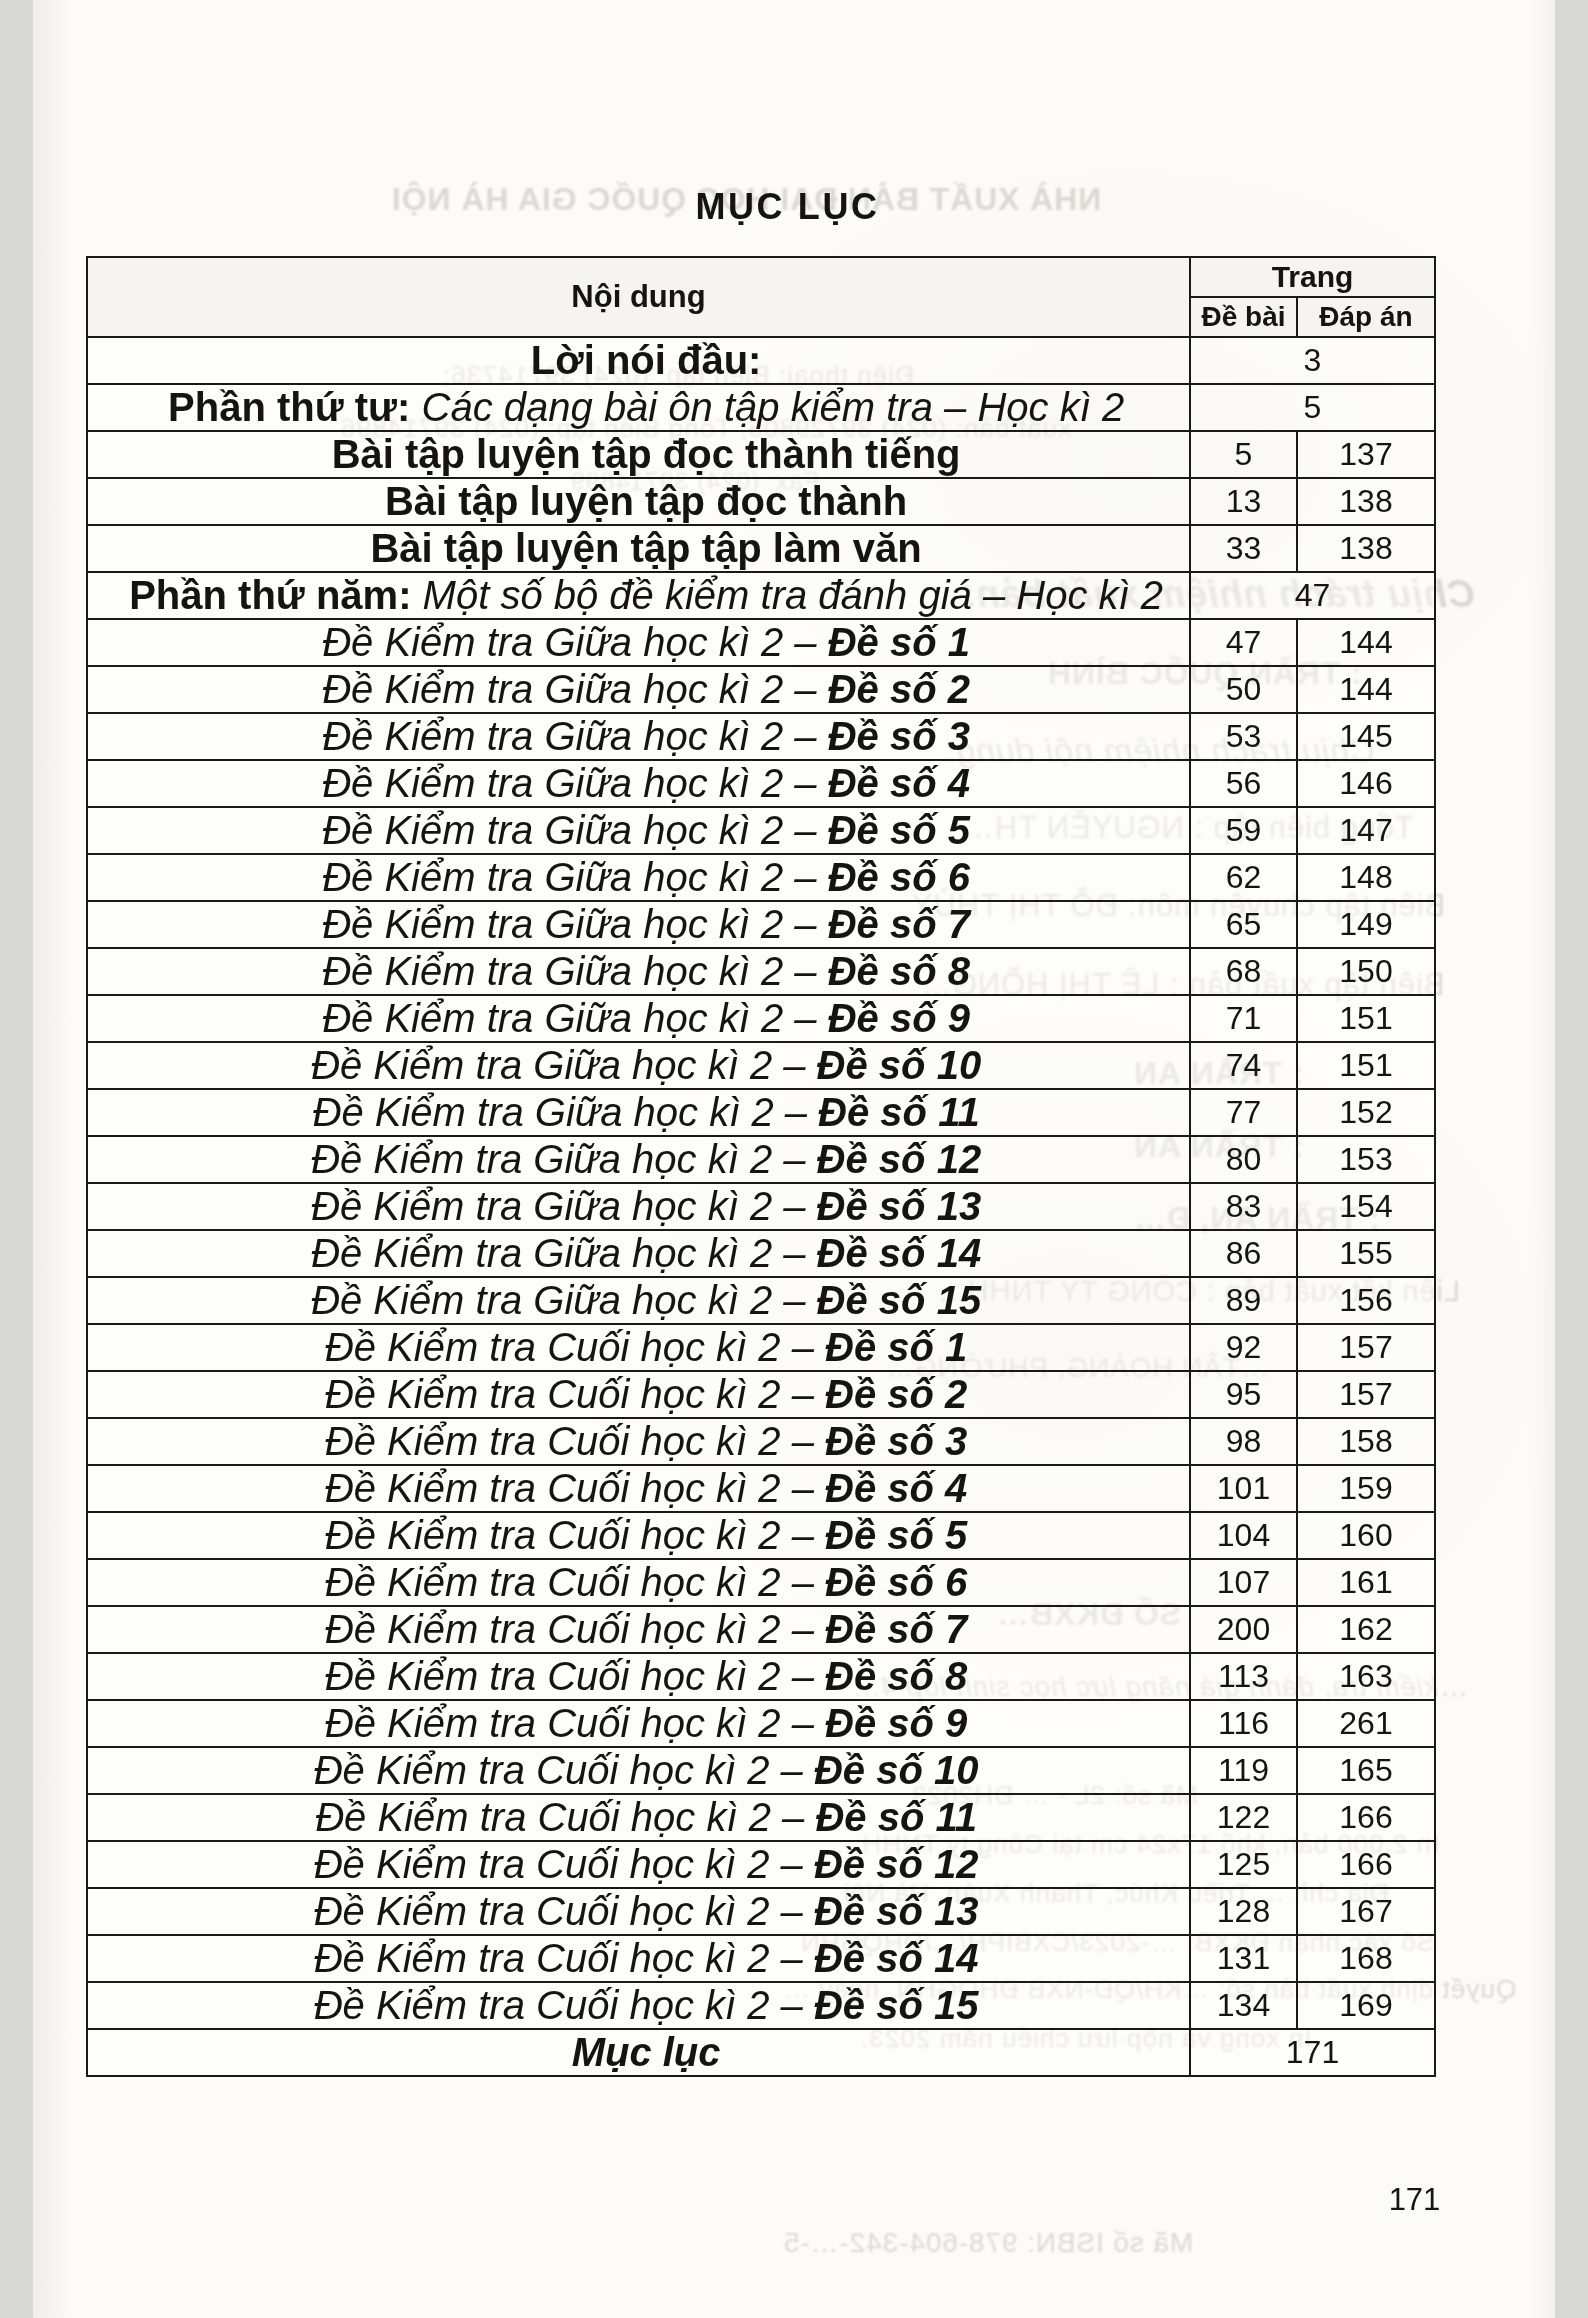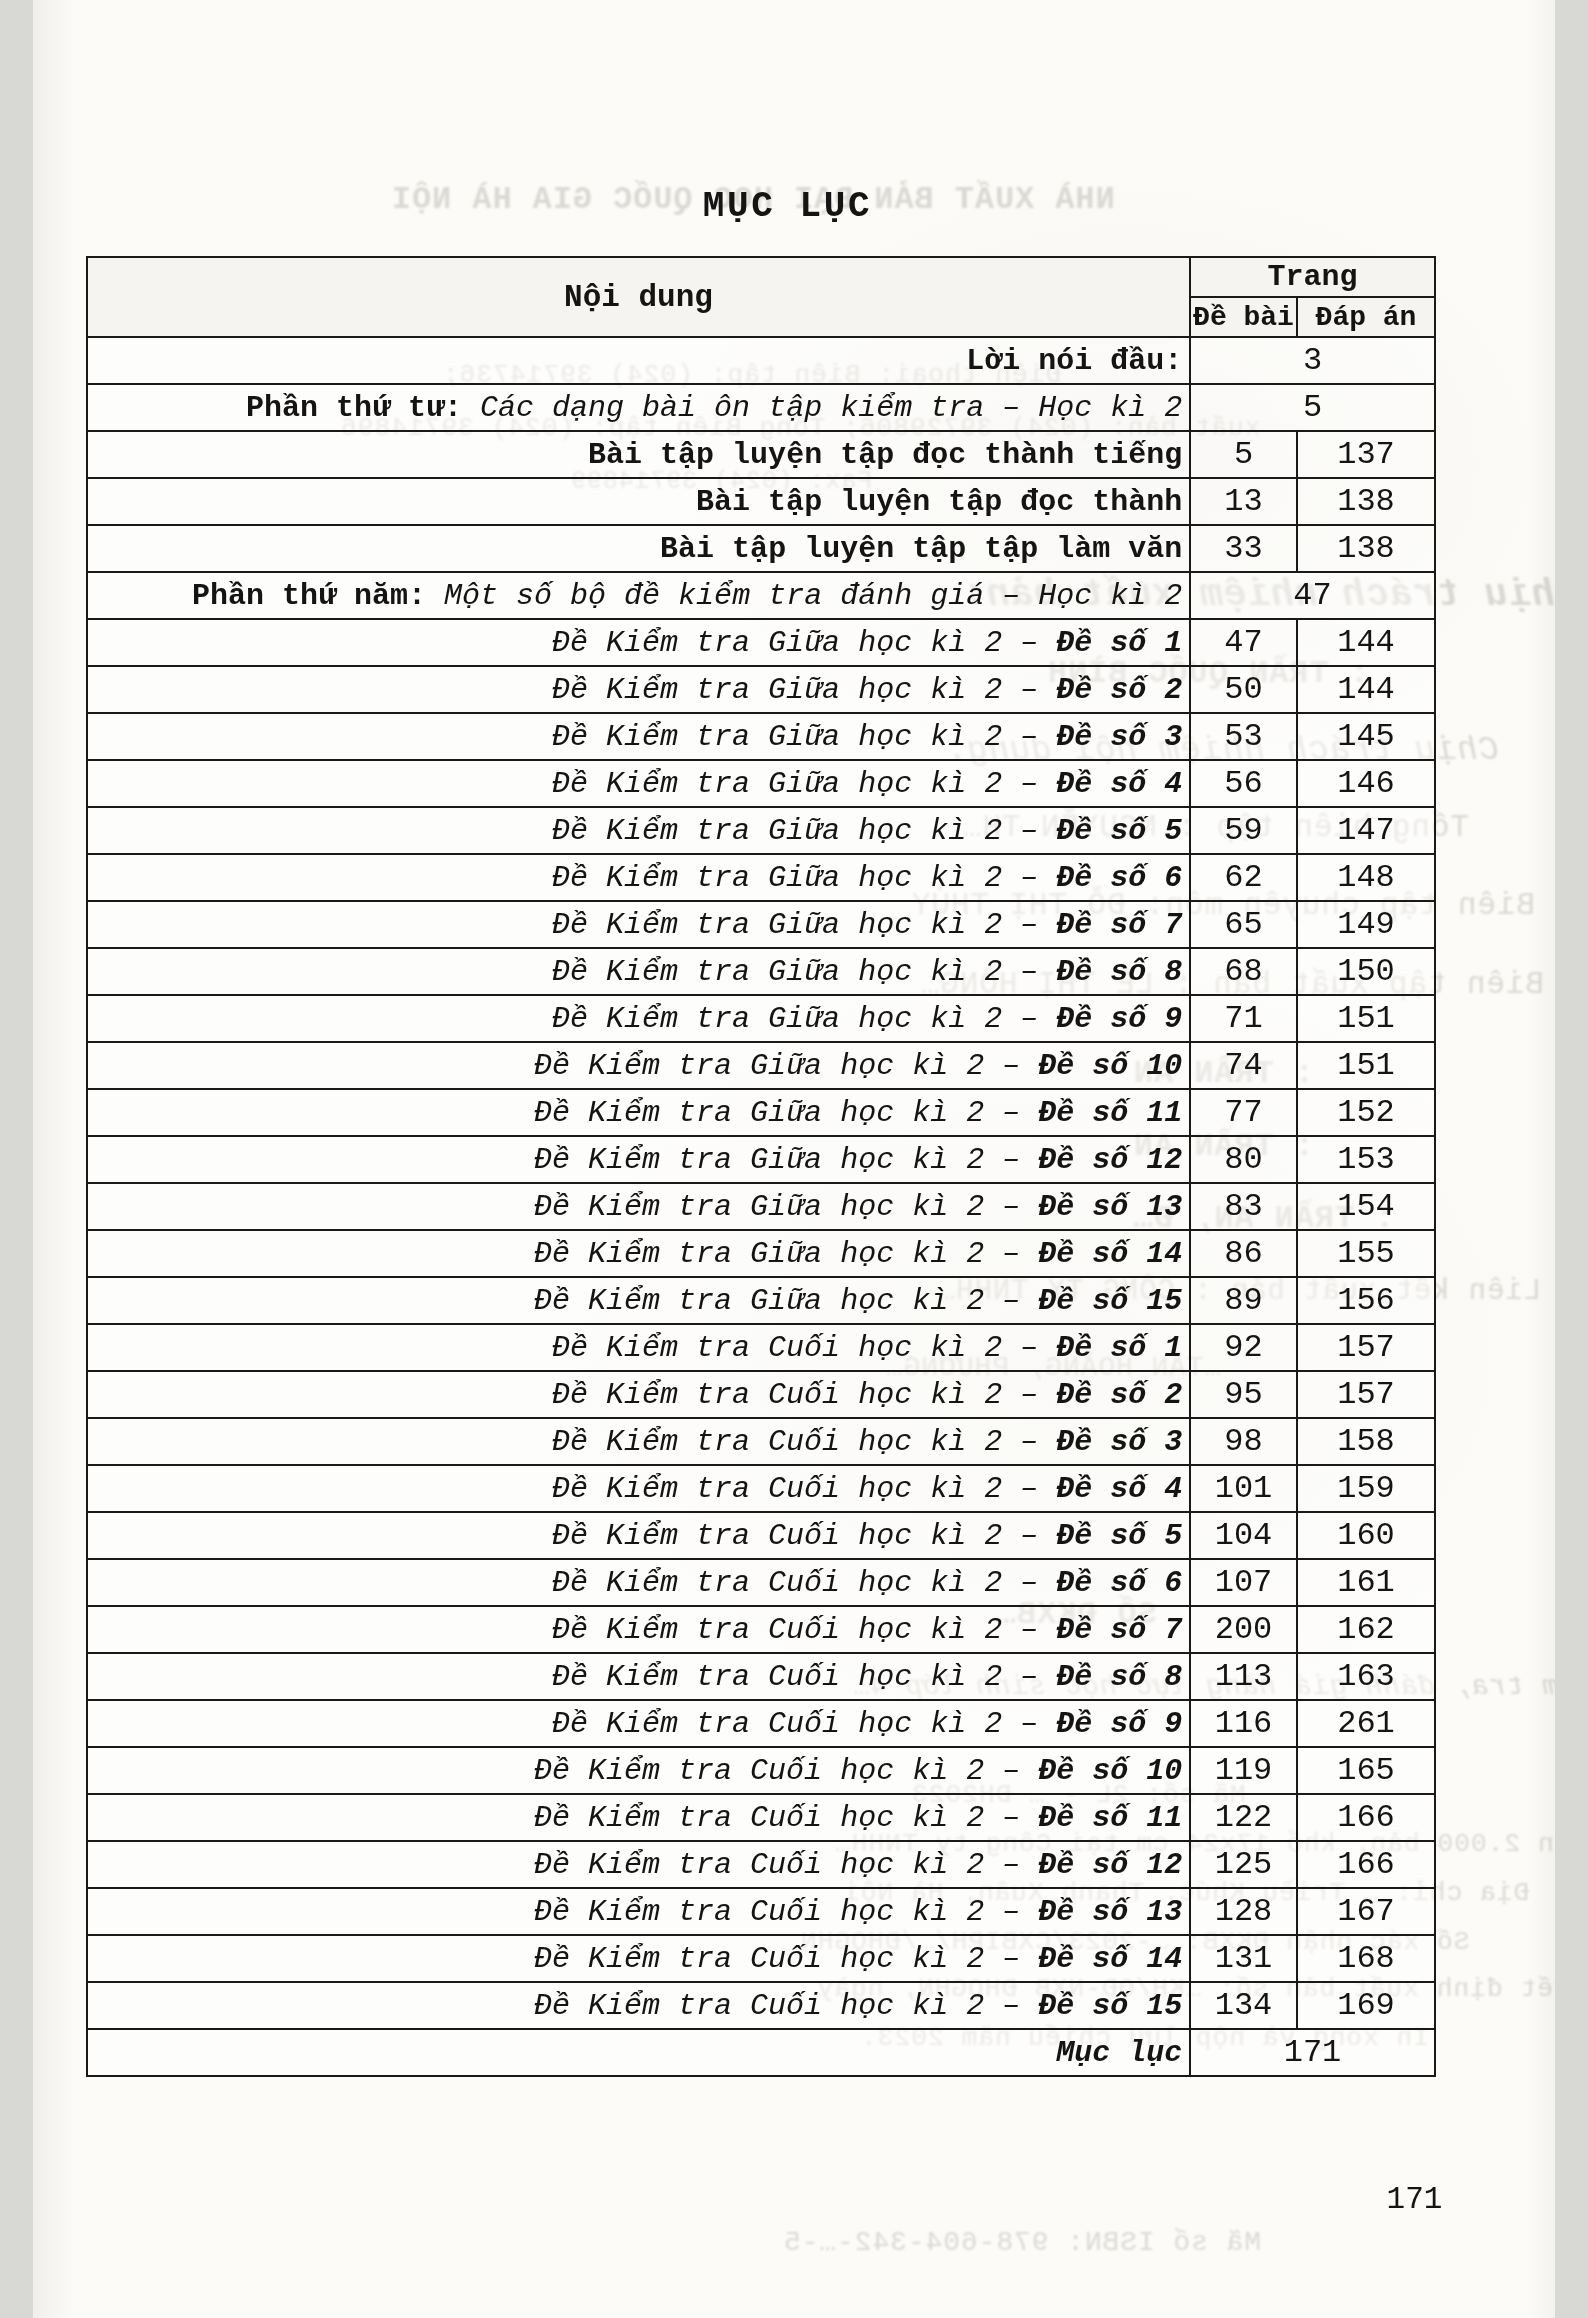--- a/index.html
+++ b/index.html
@@ -1,19 +1,19 @@
 <!DOCTYPE html>
 <html style="font-size:13.6px"><head>
 <meta charset="utf-8">
 <style>
   html,body{margin:0;padding:0;background:#d8d8d4;}
   .page{
     position:relative;width:1522px;height:2319px;margin:0 auto;
     background:#fcfbf8;overflow:hidden;
-    font-family:Liberation Mono, monospace;color:#151412;
+    font-family:Liberation Sans, sans-serif;color:#151412;
   }
   .paper-shade{
     position:absolute;inset:0;pointer-events:none;
     background:
       linear-gradient(90deg,#efeeea 0,rgba(239,238,234,0) 41px),
       linear-gradient(270deg,#f3f2ee 0,rgba(243,242,238,0) 25.6px),
       radial-gradient(ellipse 648px 443px at 72% 20%,rgba(205,203,194,.16),transparent 70%),
       radial-gradient(ellipse 699px 546px at 68% 58%,rgba(205,203,194,.12),transparent 72%);
   }
   .ghost{
@@ -29,21 +29,21 @@
   table.toc{
     position:absolute;left:53px;top:256px;width:1349px;
     border-collapse:collapse;table-layout:fixed;border-radius:18px;
   }
   .toc th,.toc td{border:2.6px solid #1a1917;overflow:hidden;}
   .toc thead th{height:36px;background:#f5f4f0;font-weight:bold;text-align:center;vertical-align:middle;}
   .th-content{font-size:31px;}
   .th-group{font-size:30px;margin-top:20px;}
   .th-sub{font-size:28px;}
   .toc tbody td{height:45px;background:rgba(255,255,255,.45);vertical-align:middle;}
-  .c-content{font-size:30px;text-align:right;padding:0 6.8px 0 22px;}
+  .c-content{font-size:40px;text-align:center;padding:0 6.8px 0 22px;}
   .c-num{font-size:32px;text-align:center;padding:0;}
   .c-span{font-size:32px;text-align:center;padding:0;}
   .s-bold{font-weight:bold;}
   .s-italic{font-style:italic;}
   .s-bold-italic{font-weight:bold;font-style:italic;}
   .folio{position:absolute;left:1326px;top:2182px;width:111px;text-align:center;font-size:31px;}
   .edge-mark{position:absolute;background:#35332f;border-radius:2.6px;opacity:.8;}
 </style>
 </head>
 <body>

